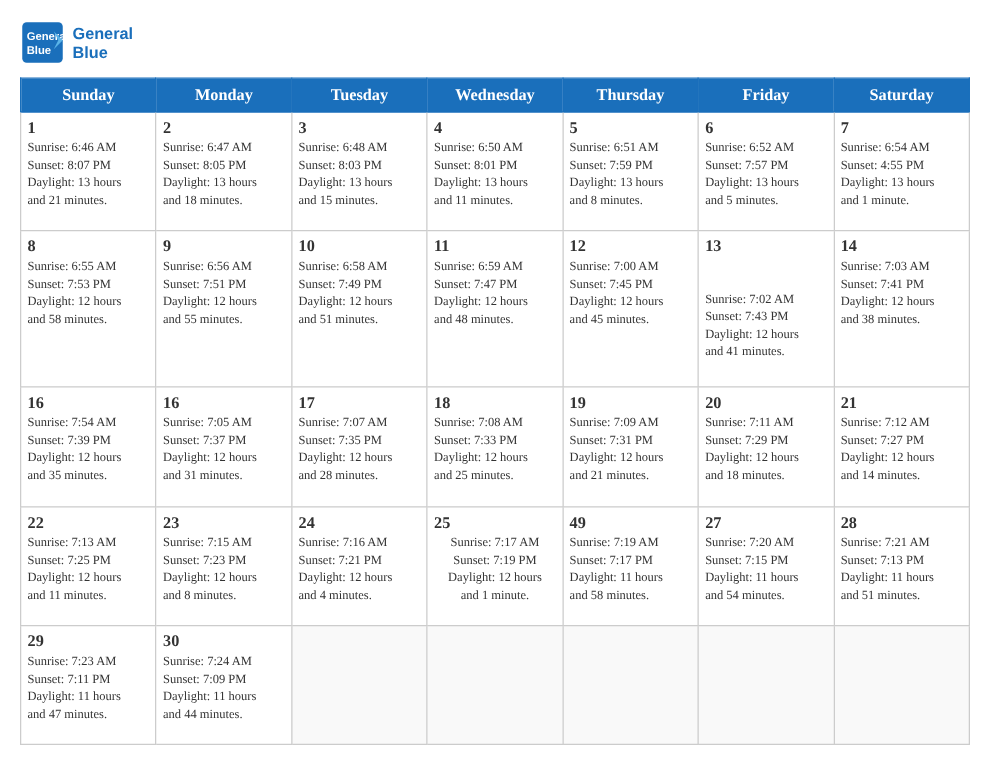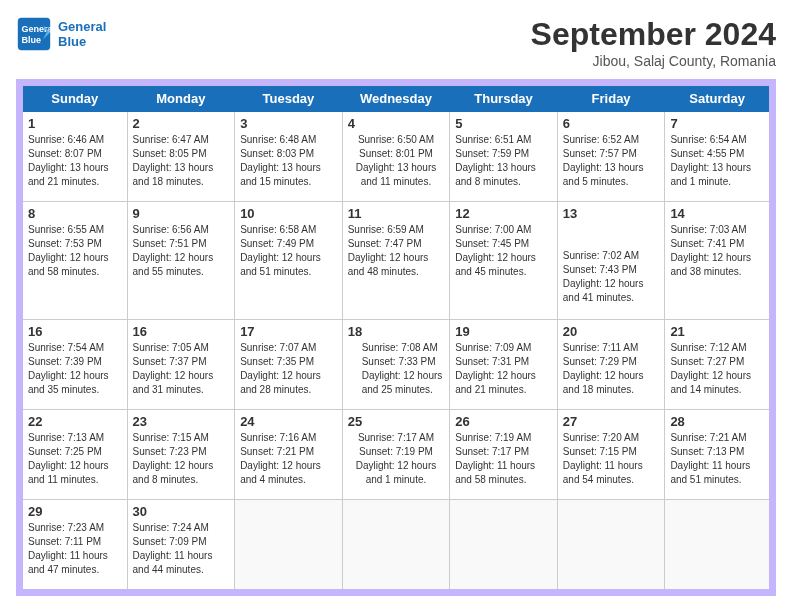--- a/index.html
+++ b/index.html
@@ -39,24 +39,25 @@
       font-size: 32px;
       font-weight: bold;
       color: #333;
     }
     .subtitle {
       font-size: 14px;
       color: #555;
     }
     .calendar {
       flex: 1;
-      border: 7px solid #c4b5fd;
+      border: 1px solid #c4b5fd;
       border-collapse: collapse;
       width: 100%;
       table-layout: fixed;
+      font-family: Liberation Serif, serif;
     }
     .calendar th {
       background: #1a6fbb;
       color: #fff;
       text-align: center;
       font-size: 13px;
       padding: 5px 2px;
       border: 1px solid #1a6fbb;
     }
     .calendar td {
@@ -94,24 +95,20 @@
         <text x="6" y="18" font-size="10" fill="white" font-family="Arial" font-weight="bold">General</text>
         <text x="6" y="30" font-size="10" fill="white" font-family="Arial" font-weight="bold">Blue</text>
 
         <polygon points="30,10 38,18 30,26 34,18" fill="#5ab4e8"></polygon>
       </svg>
       <div>
         <div style="font-size:13px;font-weight:bold;color:#1a6fbb;">General</div>
         <div style="font-size:13px;font-weight:bold;color:#1a6fbb;">Blue</div>
       </div>
     </div>
-    <div class="title-block">
-      <div class="month-title">September 2024</div>
-      <div class="subtitle">Jibou, Salaj County, Romania</div>
-    </div>
   </div>
 
   <table class="calendar">
     <thead>
       <tr id="weekday-row">
           <th>Sunday</th>
           <th>Monday</th>
           <th>Tuesday</th>
           <th>Wednesday</th>
           <th>Thursday</th>
@@ -137,21 +134,21 @@
           </td>
           <td>
             <span class="day-num">3</span>
             <div class="day-info" style="white-space: pre-line;">Sunrise: 6:48 AM
 Sunset: 8:03 PM
 Daylight: 13 hours
 and 15 minutes.</div>
           </td>
           <td>
             <span class="day-num">4</span>
-            <div class="day-info" style="white-space: pre-line; text-align: center;">Sunrise: 6:50 AM
+            <div class="day-info" style="white-space: pre-line;">Sunrise: 6:50 AM
 Sunset: 8:01 PM
 Daylight: 13 hours
 and 11 minutes.</div>
           </td>
           <td>
             <span class="day-num">5</span>
             <div class="day-info" style="white-space: pre-line;">Sunrise: 6:51 AM
 Sunset: 7:59 PM
 Daylight: 13 hours
 and 8 minutes.</div>
@@ -239,21 +236,21 @@
           </td>
           <td>
             <span class="day-num">17</span>
             <div class="day-info" style="white-space: pre-line;">Sunrise: 7:07 AM
 Sunset: 7:35 PM
 Daylight: 12 hours
 and 28 minutes.</div>
           </td>
           <td>
             <span class="day-num">18</span>
-            <div class="day-info" style="white-space: pre-line; margin-left: 14px;">Sunrise: 7:08 AM
+            <div class="day-info" style="white-space: pre-line;">Sunrise: 7:08 AM
 Sunset: 7:33 PM
 Daylight: 12 hours
 and 25 minutes.</div>
           </td>
           <td>
             <span class="day-num">19</span>
             <div class="day-info" style="white-space: pre-line;">Sunrise: 7:09 AM
 Sunset: 7:31 PM
 Daylight: 12 hours
 and 21 minutes.</div>
@@ -296,21 +293,21 @@
 and 4 minutes.</div>
           </td>
           <td>
             <span class="day-num">25</span>
             <div class="day-info" style="white-space: pre-line; text-align: center;">Sunrise: 7:17 AM
 Sunset: 7:19 PM
 Daylight: 12 hours
 and 1 minute.</div>
           </td>
           <td>
-            <span class="day-num">26</span>
+            <span class="day-num">49</span>
             <div class="day-info" style="white-space: pre-line;">Sunrise: 7:19 AM
 Sunset: 7:17 PM
 Daylight: 11 hours
 and 58 minutes.</div>
           </td>
           <td>
             <span class="day-num">27</span>
             <div class="day-info" style="white-space: pre-line;">Sunrise: 7:20 AM
 Sunset: 7:15 PM
 Daylight: 11 hours

